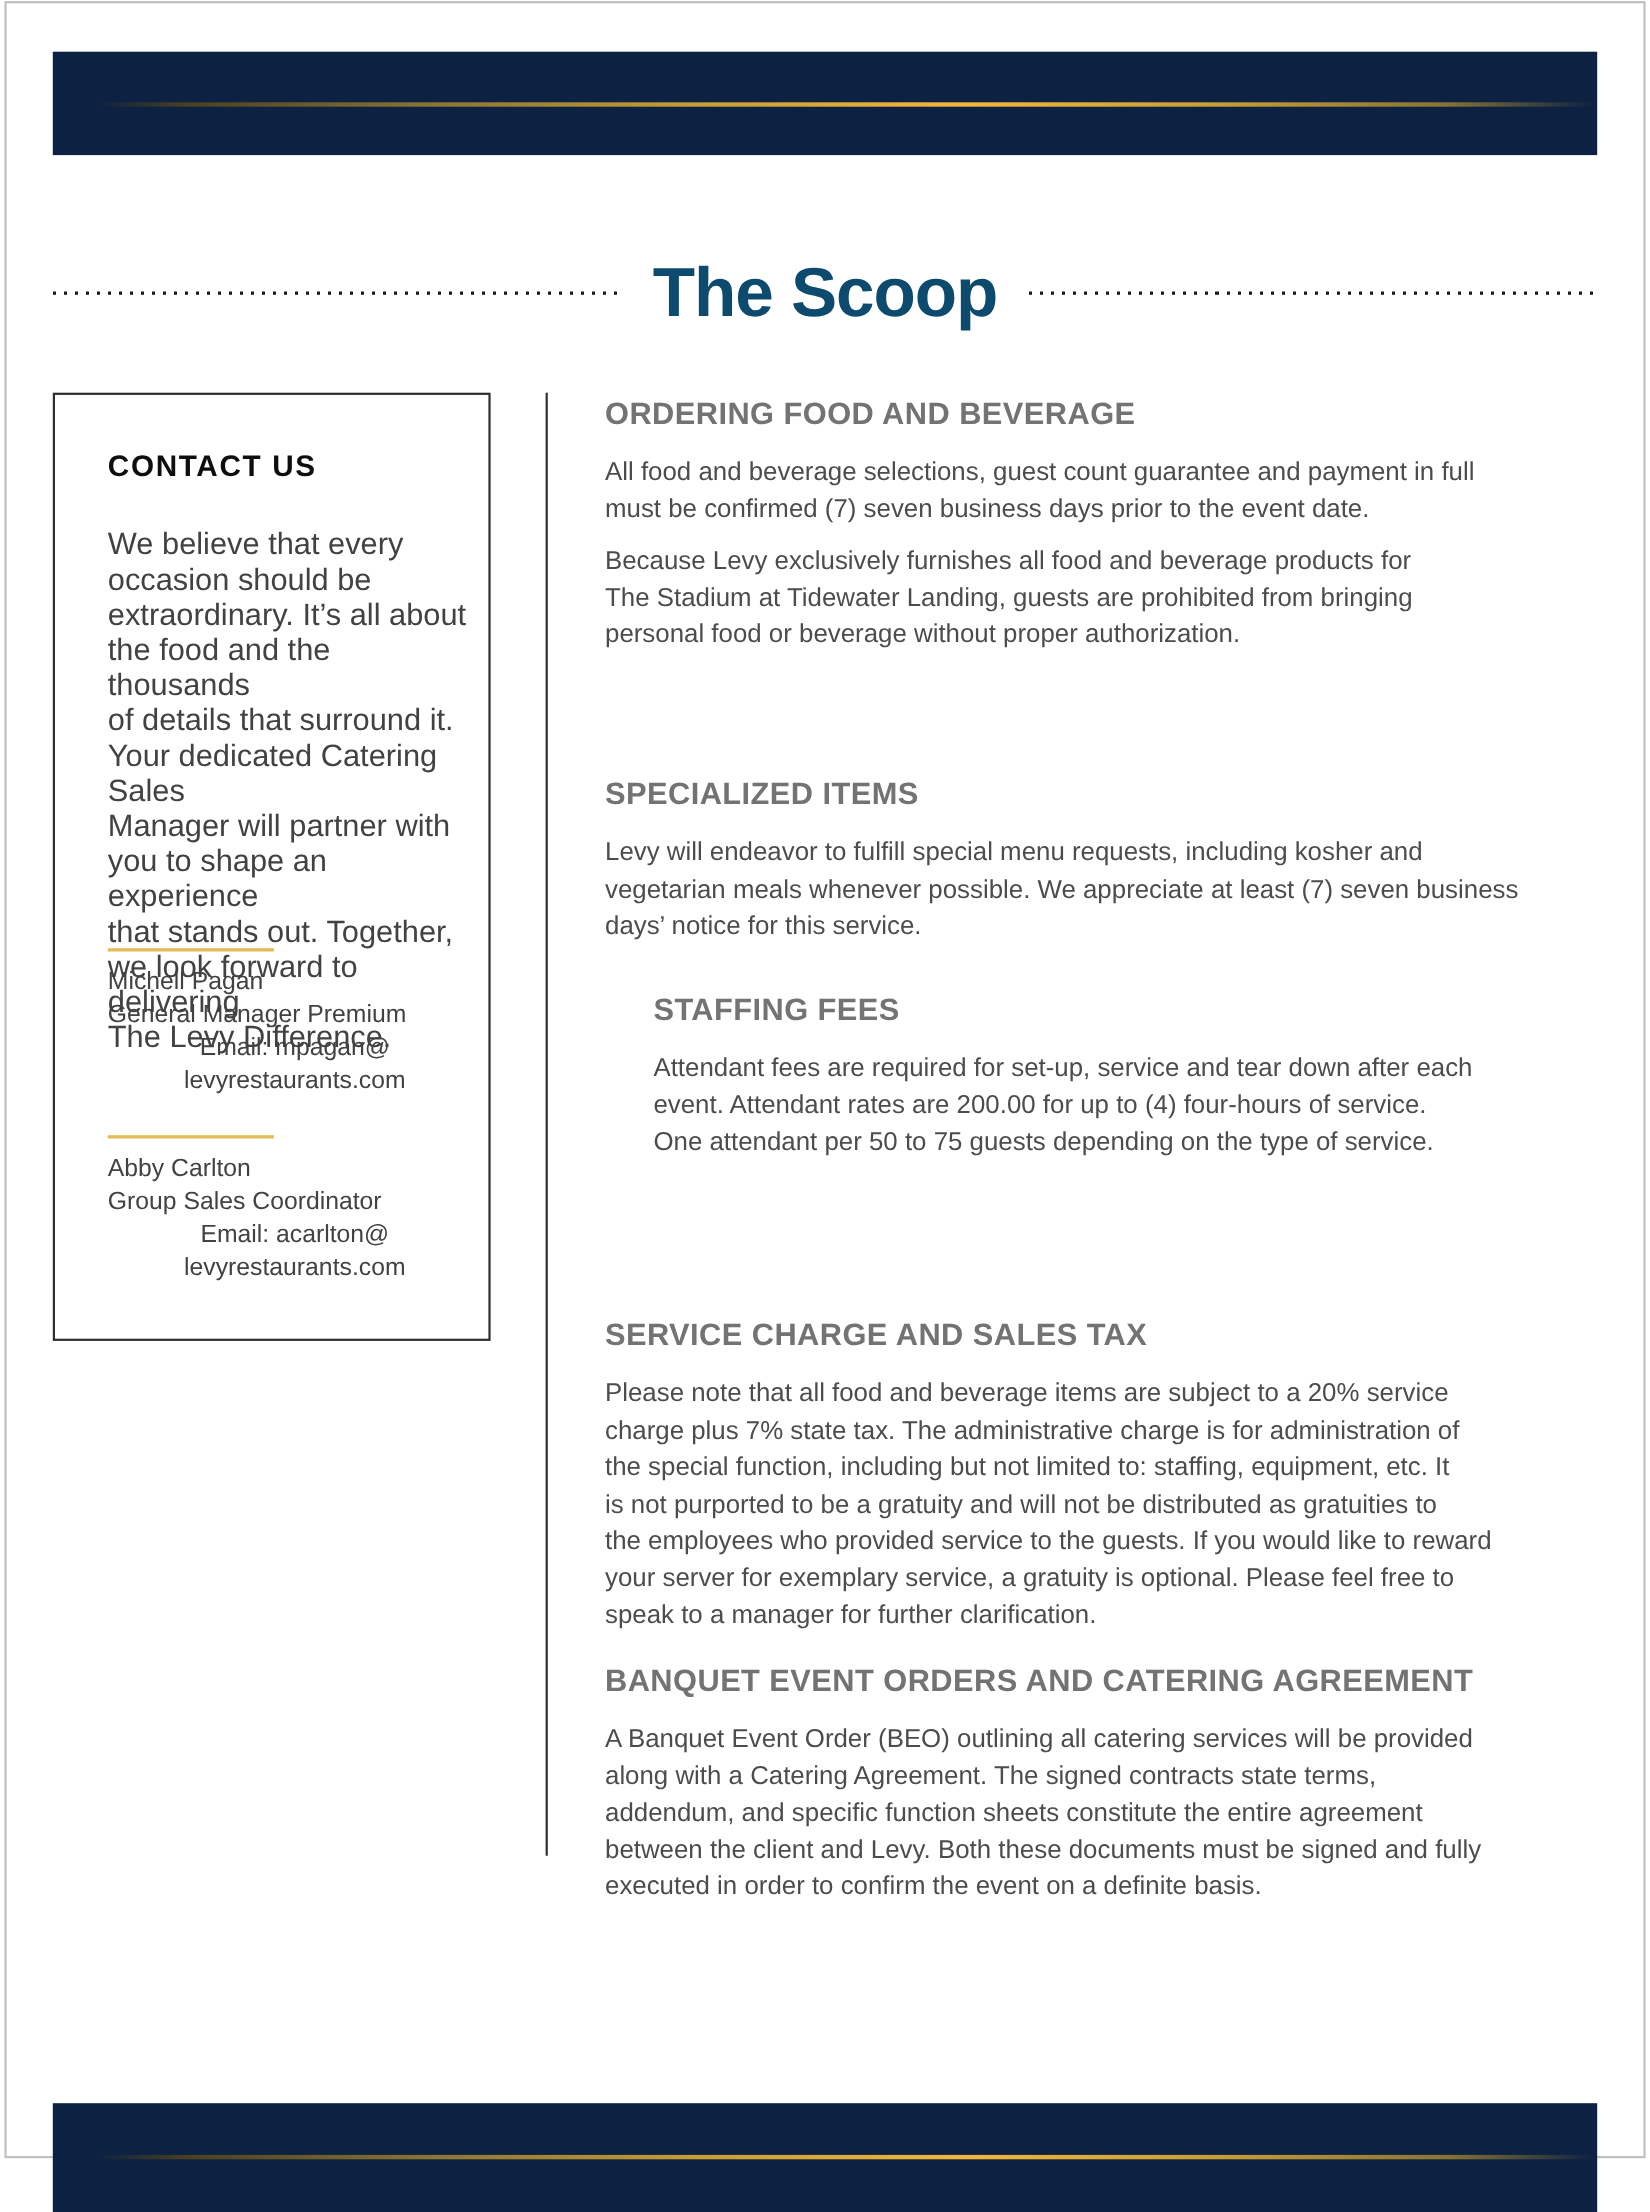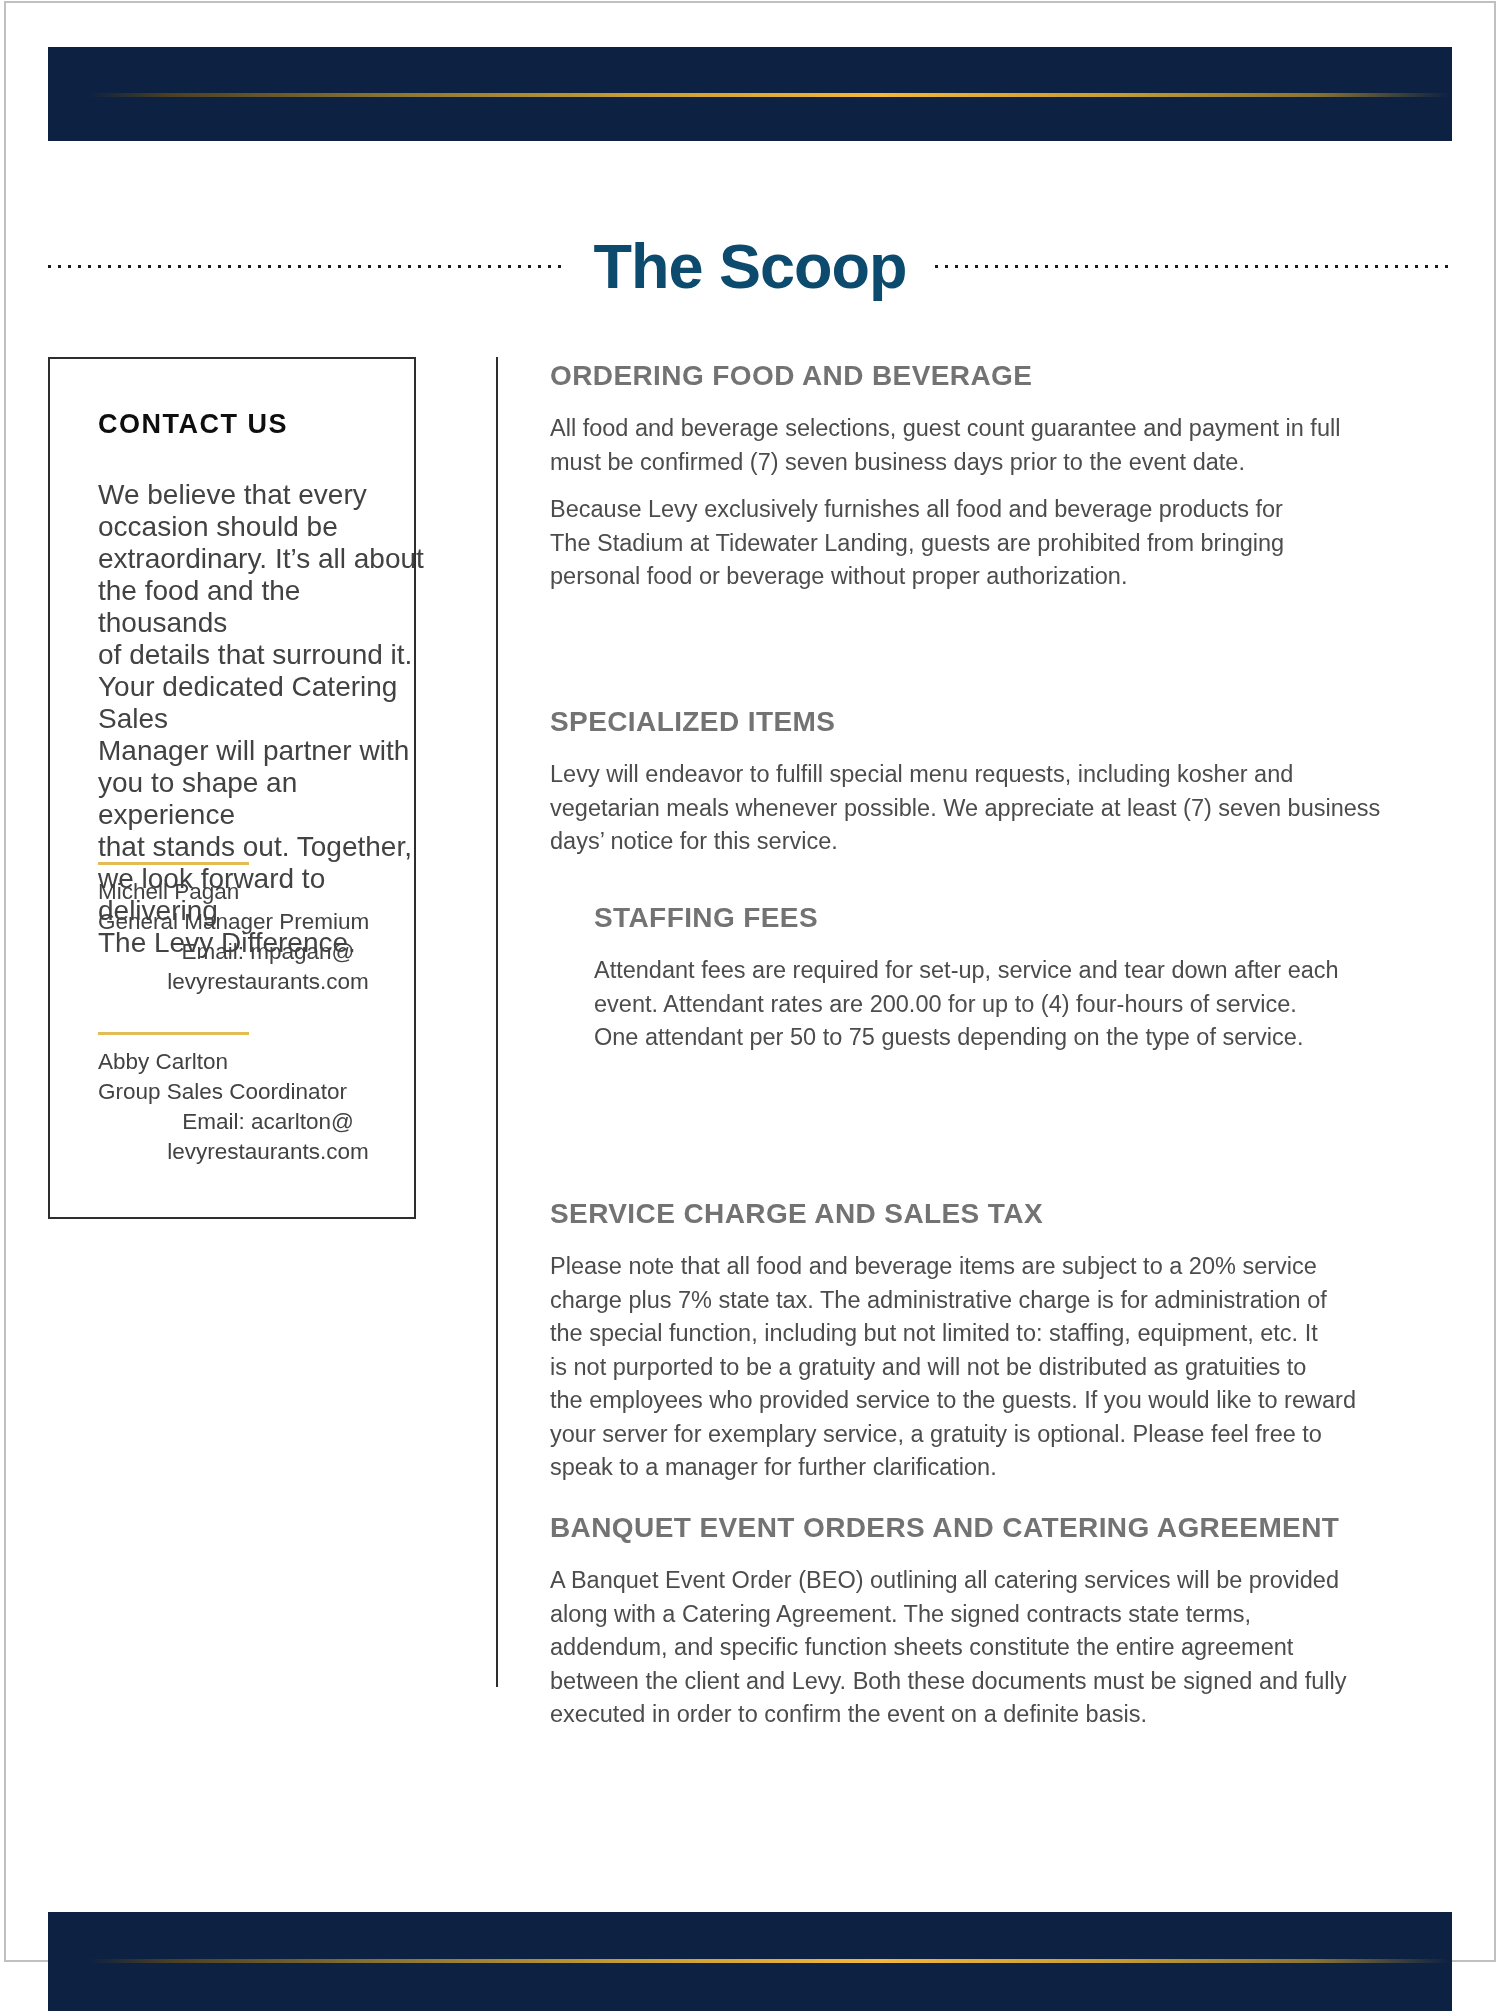--- a/index.html
+++ b/index.html
@@ -55,21 +55,21 @@
     color:#0c4a6e;
   }
   .dotted{
     position:absolute;top:265px;height:3px;
     background:repeating-linear-gradient(90deg,#1c1c1c 0 3px,transparent 3px 10px);
   }
   .dotted-left{left:48px;width:519px;}
   .dotted-right{left:935px;width:517px;}
 
   .contact-card{
-    position:absolute;left:48px;top:357px;width:368px;height:862px;
+    position:absolute;left:48px;top:357px;width:398px;height:862px;
     border:2px solid var(--rule-dark);
     background:#ffffff;
     box-sizing:border-box;
   }
   .contact-heading{
     position:absolute;left:48px;top:50px;
     font-size:27px;font-weight:bold;letter-spacing:1.5px;
     color:#0e0e0e;
   }
   .contact-intro{

